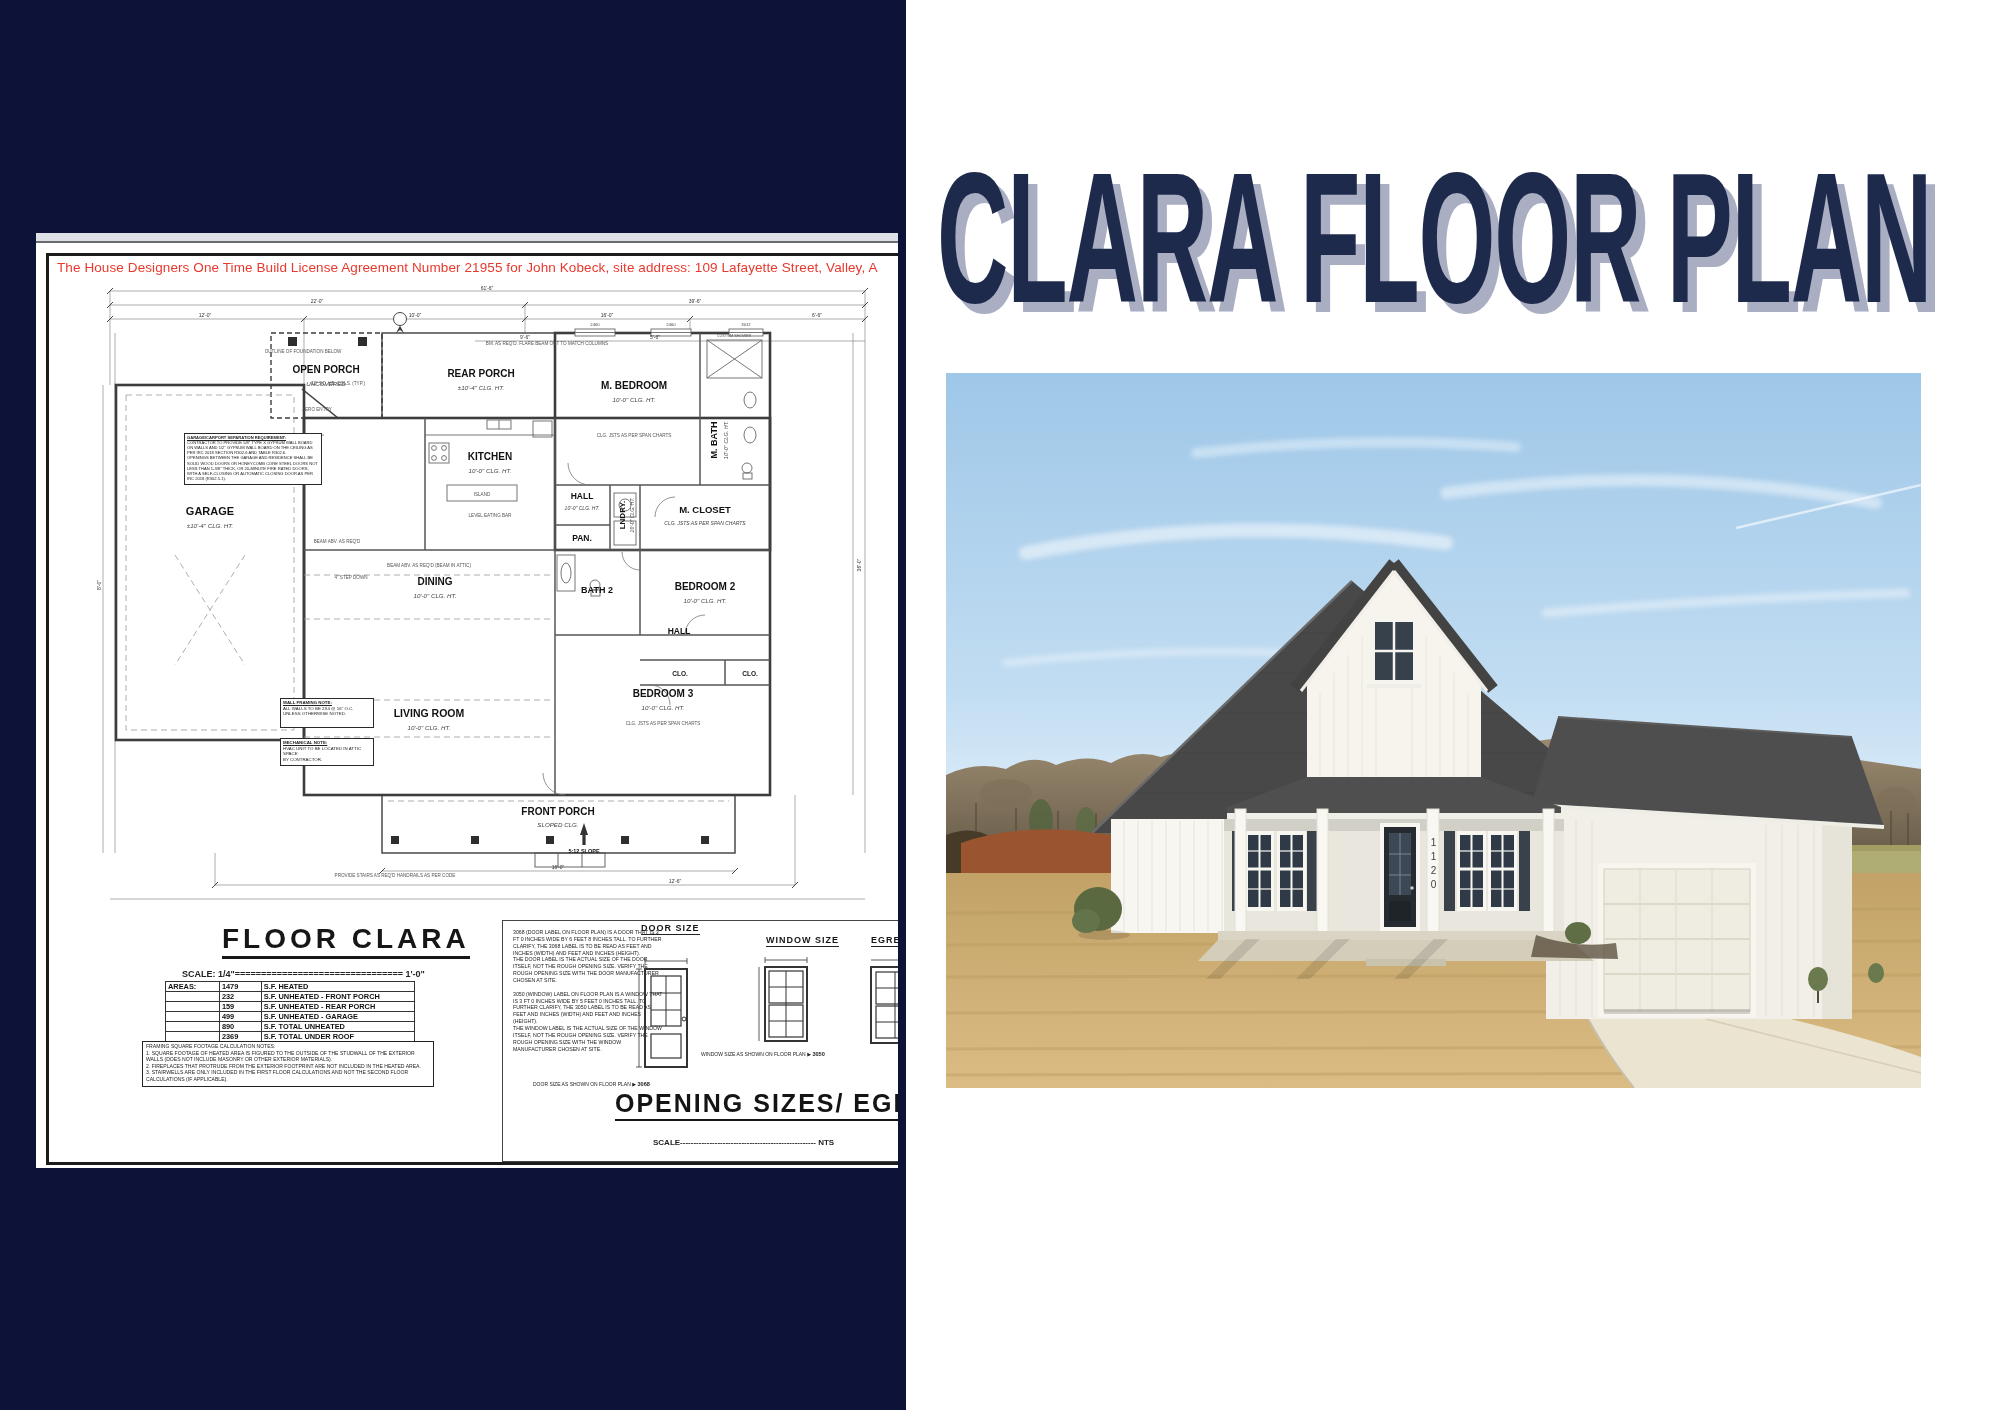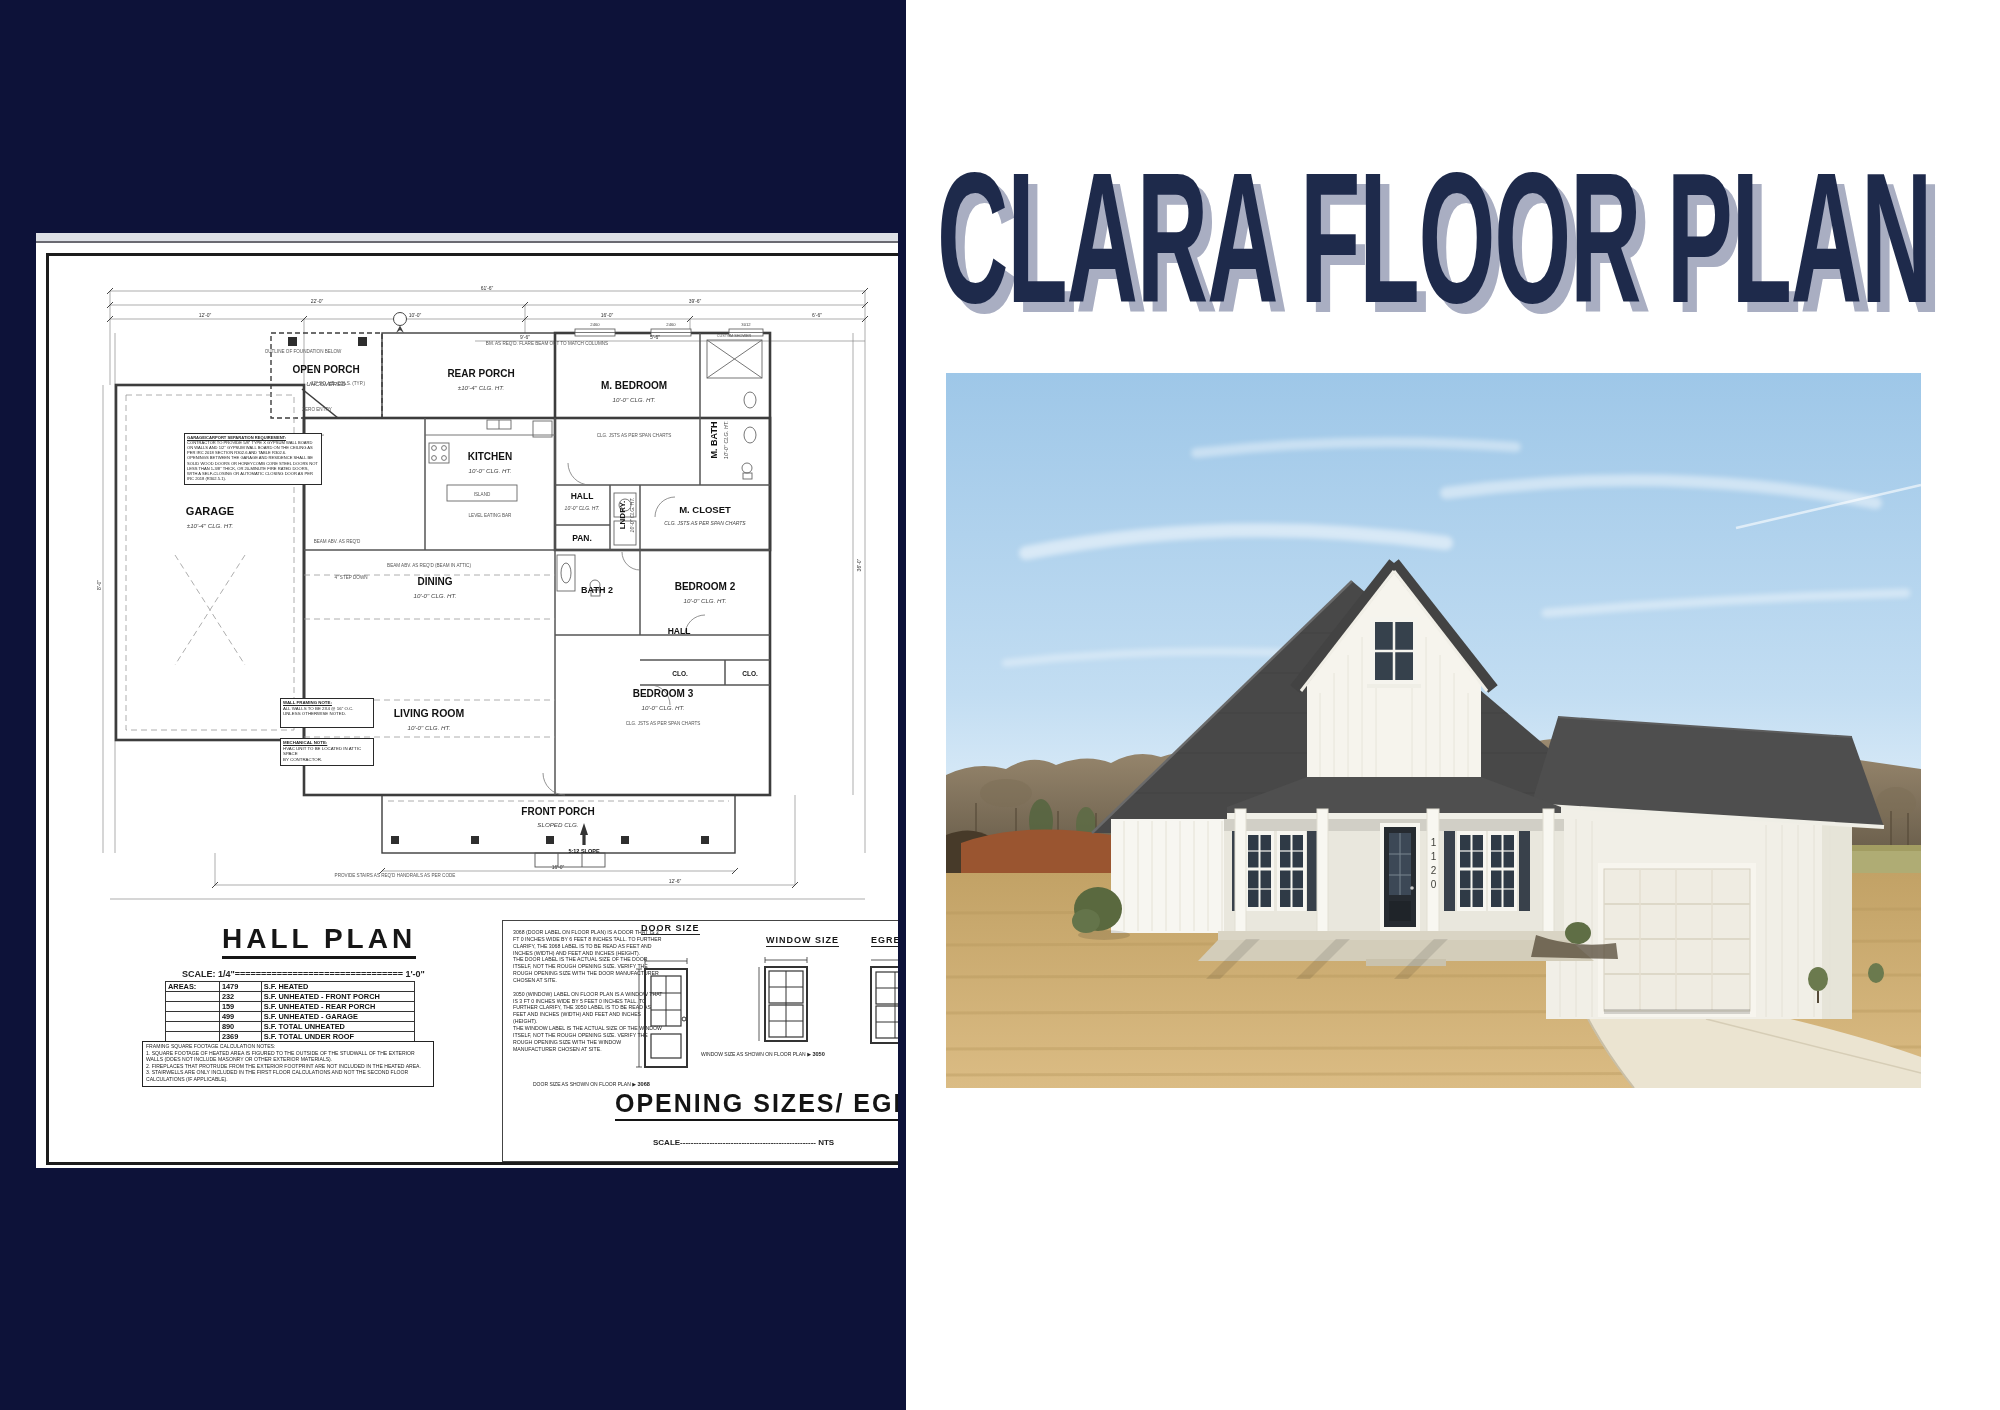--- a/index.html
+++ b/index.html
@@ -42,20 +42,21 @@
 </head>
 <body>
 
 <div id="canvas">
 
   <div class="left-panel"></div>
 
   <div class="doc">
     <div class="doc-top-band"></div>
     <div class="doc-frame"></div>
+    <div class="license">The House Designers One Time Build License Agreement Number 21955 for John Kobeck, site address: 109 Lafayette Street, Valley, A</div>
 
     <svg class="plan-svg" viewBox="0 0 795 635">
 
       <g stroke="#8a8a8a" stroke-width="0.7">
         <line x1="15" y1="6" x2="770" y2="6"></line>
         <line x1="15" y1="20" x2="770" y2="20"></line>
         <line x1="15" y1="34" x2="770" y2="34"></line>
         <line x1="380" y1="56" x2="770" y2="56"></line>
         <line x1="8" y1="100" x2="8" y2="568"></line>
         <line x1="20" y1="48" x2="20" y2="568"></line>
@@ -282,21 +283,21 @@
       <div class="note-title">WALL FRAMING NOTE:</div>
       <div class="pre">ALL WALLS TO BE 2X4 @ 16" O.C.
 UNLESS OTHERWISE NOTED.</div>
     </div>
     <div class="note-box" style="left:244px;top:505px;width:88px;height:24px;font-size:4.4px;line-height:1.3;">
       <div class="note-title">MECHANICAL NOTE:</div>
       <div class="pre">HVAC UNIT TO BE LOCATED IN ATTIC SPACE
 BY CONTRACTOR.</div>
     </div>
 
-    <div class="fp-title">HALL PLAN</div>
+    <div class="fp-title">FLOOR CLARA</div>
     <div class="fp-scale">SCALE: 1/4"================================ 1'-0"</div>
     <table class="fp-table">
       <tbody>
           <tr>
         <td class="c1">AREAS:</td>
         <td class="c2">1479</td>
         <td class="c3">S.F. HEATED</td>
       </tr>
       <tr>
         <td class="c1"></td>

